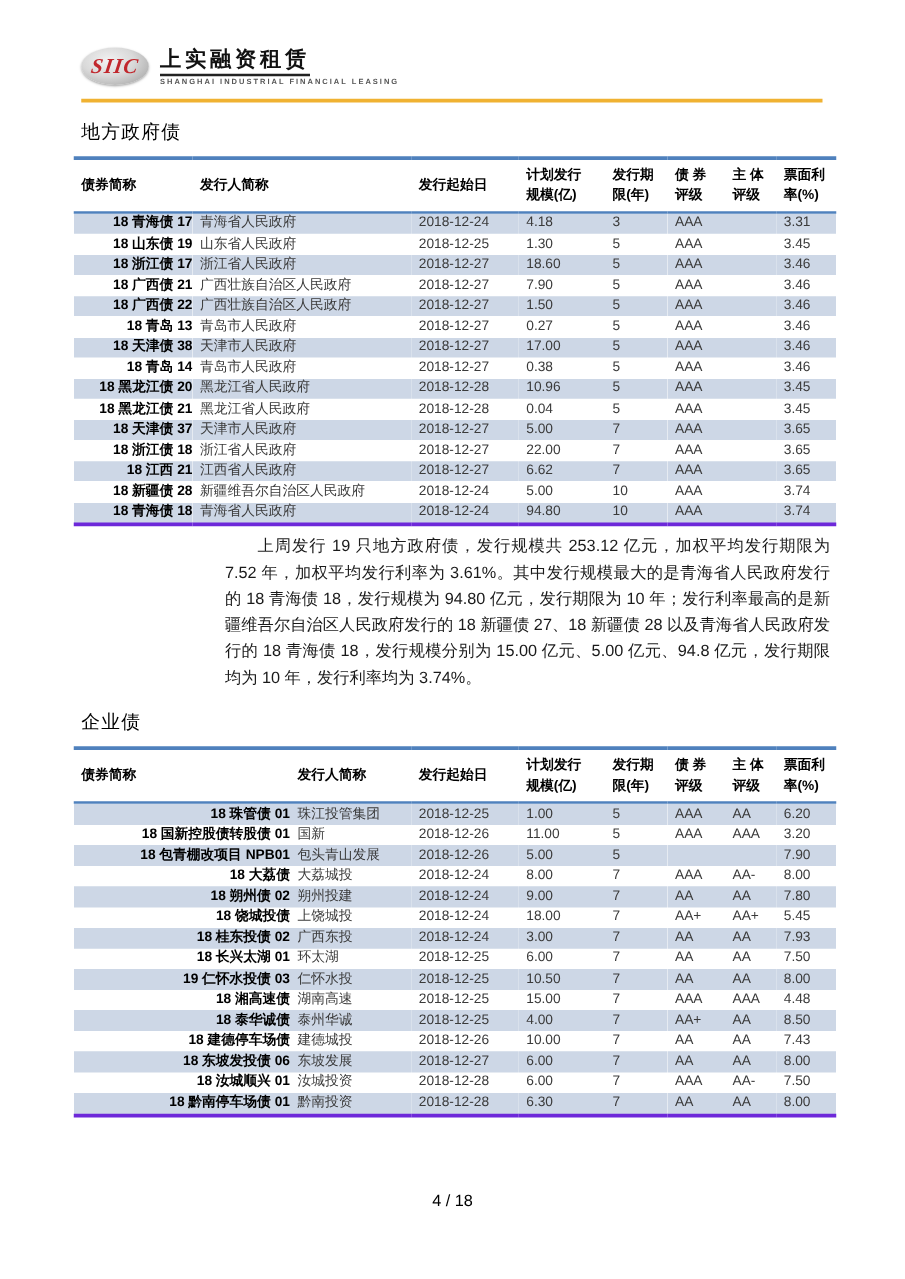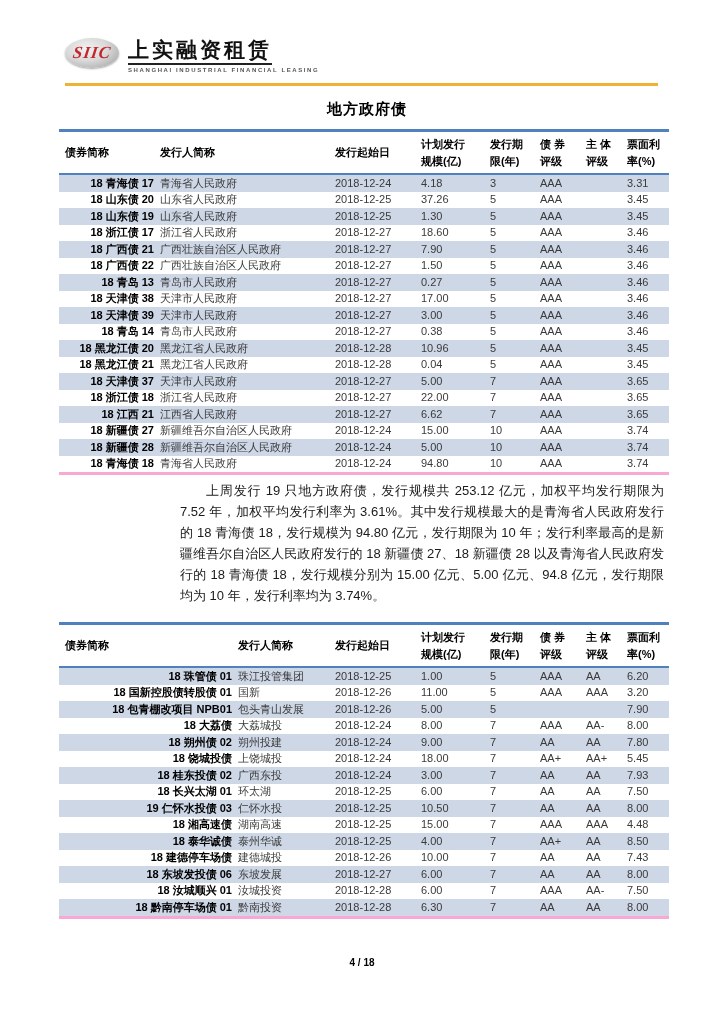--- a/index.html
+++ b/index.html
@@ -20,37 +20,37 @@
     display: flex; align-items: center; justify-content: center;
     box-shadow: 0 1px 2px rgba(0,0,0,.35);
     flex: 0 0 auto;
   }
   .logo-mark span {
     font-family: "Liberation Serif", "DejaVu Serif", serif;
     font-style: italic; font-weight: bold; font-size: 17px;
     color: #c1272d; letter-spacing: 1px; transform: skewX(-8deg);
   }
   .brand {
-    font-size: 21px; font-weight: bold; color: #111;
+    font-size: 17px; font-weight: bold; color: #111;
     letter-spacing: 3px; line-height: 1.15;
     border-bottom: 2px solid #222; padding-bottom: 1px; display: inline-block;
   }
   .brand-sub {
     font-size: 6px; color: #555; letter-spacing: 1.6px; margin-top: 2px;
     font-weight: bold;
   }
   .gold-rule { height: 3px; width: 593px; background: #f0b232; margin: 10px 0 0 6px; }
 
   
-  h2.sec-title { font-size: 15px; font-weight: bold; color: #000; margin: 14px 0 10px 6px; letter-spacing: 1px; text-align: center; }
+  h2.sec-title { font-size: 15px; font-weight: normal; color: #000; margin: 14px 0 10px 6px; letter-spacing: 1px; }
 
   
   table.bond-table {
     width: 610px; border-collapse: collapse; table-layout: fixed;
-    border-top: 3px solid #4f81bd; border-bottom: 3px solid #f9a8d4;
+    border-top: 3px solid #4f81bd; border-bottom: 3px solid #6d28d9;
     font-size: 11px;
   }
   table.bond-table thead th {
     text-align: left; font-weight: bold; color: #000;
     padding: 4px 0 4px 6px; line-height: 1.5; vertical-align: middle;
     border-bottom: 2px solid #4f81bd; background: #fff;
   }
   table.bond-table tbody td {
     padding: 1.5px 0 1.5px 6px; line-height: 13.5px; color: #3a3a3a;
     white-space: nowrap; overflow: hidden;
@@ -73,21 +73,21 @@
   .summary {
     margin: 5px 0 16px 121px; width: 484px;
     font-size: 13px; line-height: 21px; color: #1a1a1a;
     text-indent: 2em; text-align: justify;
   }
 
   .sec2 { margin-top: 16px; }
 
   
   .footer { position: absolute; left: 0; right: 0; top: 952px; text-align: center; }
-  .footer span { font-size: 10px; font-weight: bold; color: #000; }
+  .footer span { font-size: 13px; font-weight: normal; color: #000; }
 </style>
 </head>
 <body>
 
 <div class="page">
 
   <div class="logo-row">
     <div class="logo-mark">
       <span>SIIC</span>
     </div>
@@ -128,30 +128,20 @@
             <td>18 青海债 17</td>
             <td>青海省人民政府</td>
             <td>2018-12-24</td>
             <td>4.18</td>
             <td>3</td>
             <td>AAA</td>
             <td></td>
             <td>3.31</td>
           </tr>
           <tr>
-            <td>18 山东债 20</td>
-            <td>山东省人民政府</td>
-            <td>2018-12-25</td>
-            <td>37.26</td>
-            <td>5</td>
-            <td>AAA</td>
-            <td></td>
-            <td>3.45</td>
-          </tr>
-          <tr>
             <td>18 山东债 19</td>
             <td>山东省人民政府</td>
             <td>2018-12-25</td>
             <td>1.30</td>
             <td>5</td>
             <td>AAA</td>
             <td></td>
             <td>3.45</td>
           </tr>
           <tr>
@@ -192,30 +182,20 @@
             <td>5</td>
             <td>AAA</td>
             <td></td>
             <td>3.46</td>
           </tr>
           <tr>
             <td>18 天津债 38</td>
             <td>天津市人民政府</td>
             <td>2018-12-27</td>
             <td>17.00</td>
-            <td>5</td>
-            <td>AAA</td>
-            <td></td>
-            <td>3.46</td>
-          </tr>
-          <tr>
-            <td>18 天津债 39</td>
-            <td>天津市人民政府</td>
-            <td>2018-12-27</td>
-            <td>3.00</td>
             <td>5</td>
             <td>AAA</td>
             <td></td>
             <td>3.46</td>
           </tr>
           <tr>
             <td>18 青岛 14</td>
             <td>青岛市人民政府</td>
             <td>2018-12-27</td>
             <td>0.38</td>
@@ -268,30 +248,20 @@
             <td>18 江西 21</td>
             <td>江西省人民政府</td>
             <td>2018-12-27</td>
             <td>6.62</td>
             <td>7</td>
             <td>AAA</td>
             <td></td>
             <td>3.65</td>
           </tr>
           <tr>
-            <td>18 新疆债 27</td>
-            <td>新疆维吾尔自治区人民政府</td>
-            <td>2018-12-24</td>
-            <td>15.00</td>
-            <td>10</td>
-            <td>AAA</td>
-            <td></td>
-            <td>3.74</td>
-          </tr>
-          <tr>
             <td>18 新疆债 28</td>
             <td>新疆维吾尔自治区人民政府</td>
             <td>2018-12-24</td>
             <td>5.00</td>
             <td>10</td>
             <td>AAA</td>
             <td></td>
             <td>3.74</td>
           </tr>
           <tr>
@@ -303,20 +273,21 @@
             <td>AAA</td>
             <td></td>
             <td>3.74</td>
           </tr>
         </tbody>
       </table>
     <p class="summary">上周发行 19 只地方政府债，发行规模共 253.12 亿元，加权平均发行期限为 7.52 年，加权平均发行利率为 3.61%。其中发行规模最大的是青海省人民政府发行的 18 青海债 18，发行规模为 94.80 亿元，发行期限为 10 年；发行利率最高的是新疆维吾尔自治区人民政府发行的 18 新疆债 27、18 新疆债 28 以及青海省人民政府发行的 18 青海债 18，发行规模分别为 15.00 亿元、5.00 亿元、94.8 亿元，发行期限均为 10 年，发行利率均为 3.74%。</p>
   </section>
 
   <section class="sec2">
+    <h2 class="sec-title">企业债</h2>
     <table class="bond-table t2">
       <colgroup>
           <col>
           <col>
           <col>
           <col>
           <col>
           <col>
           <col>
           <col>

